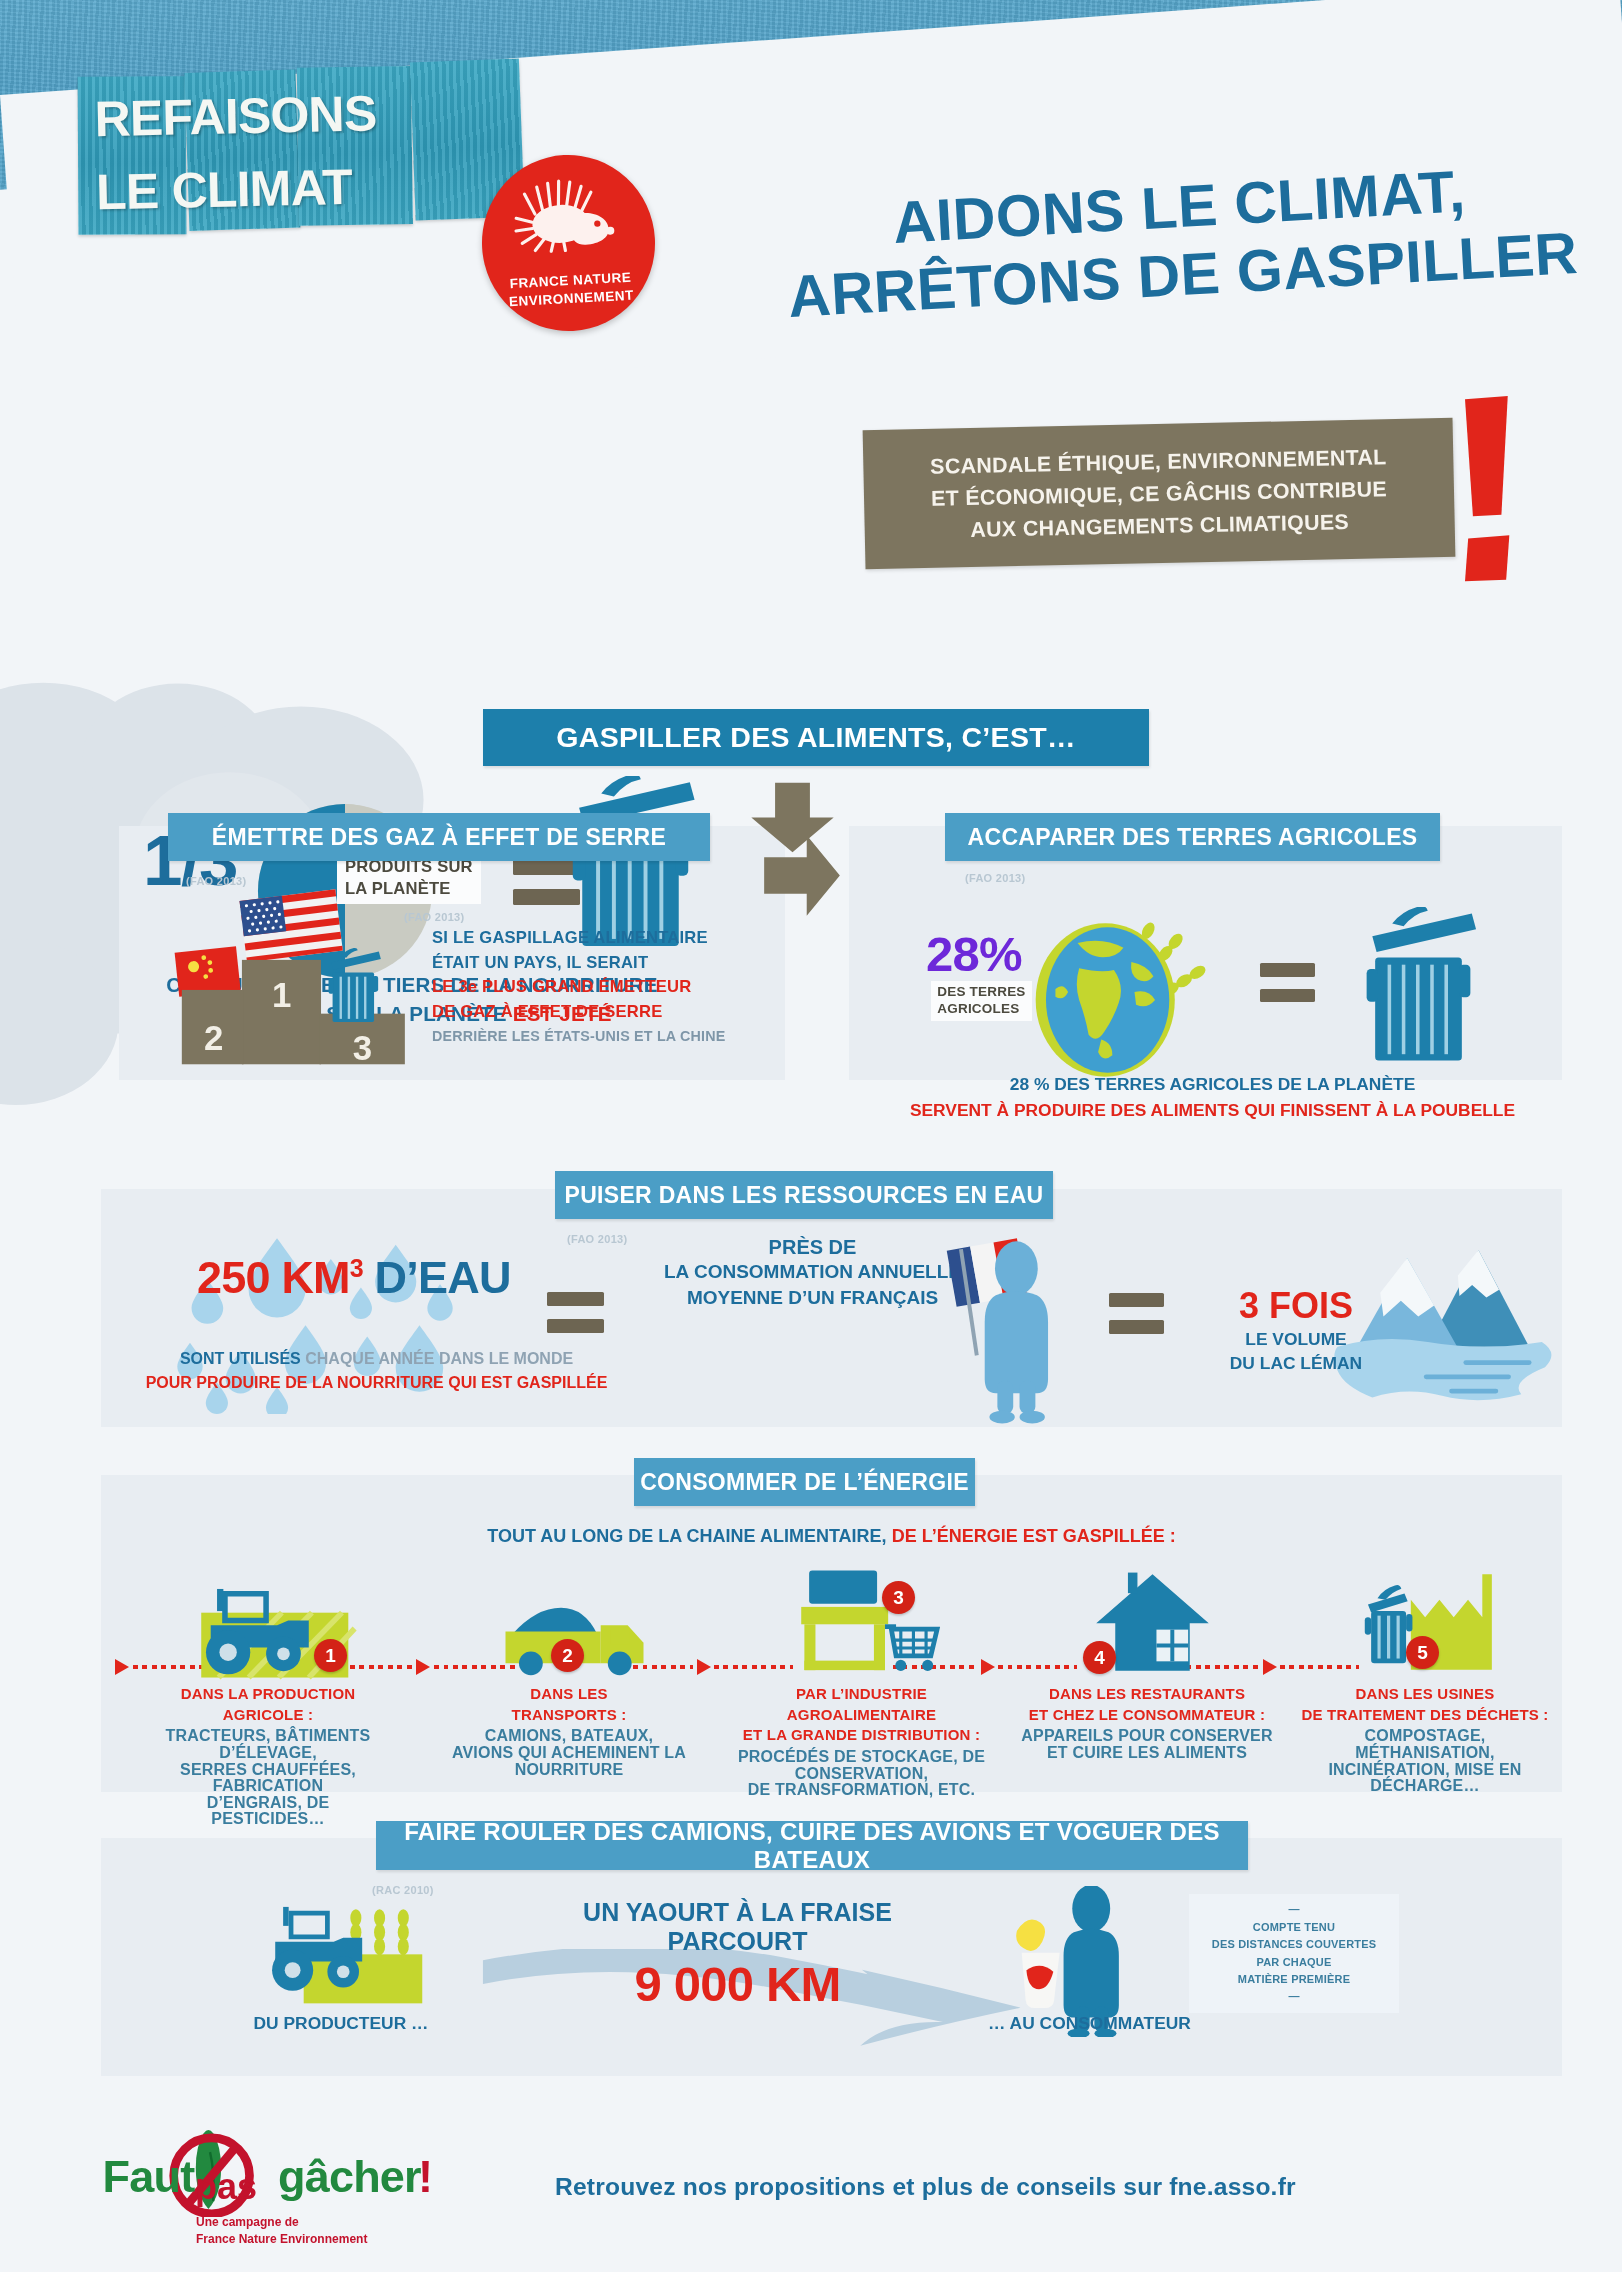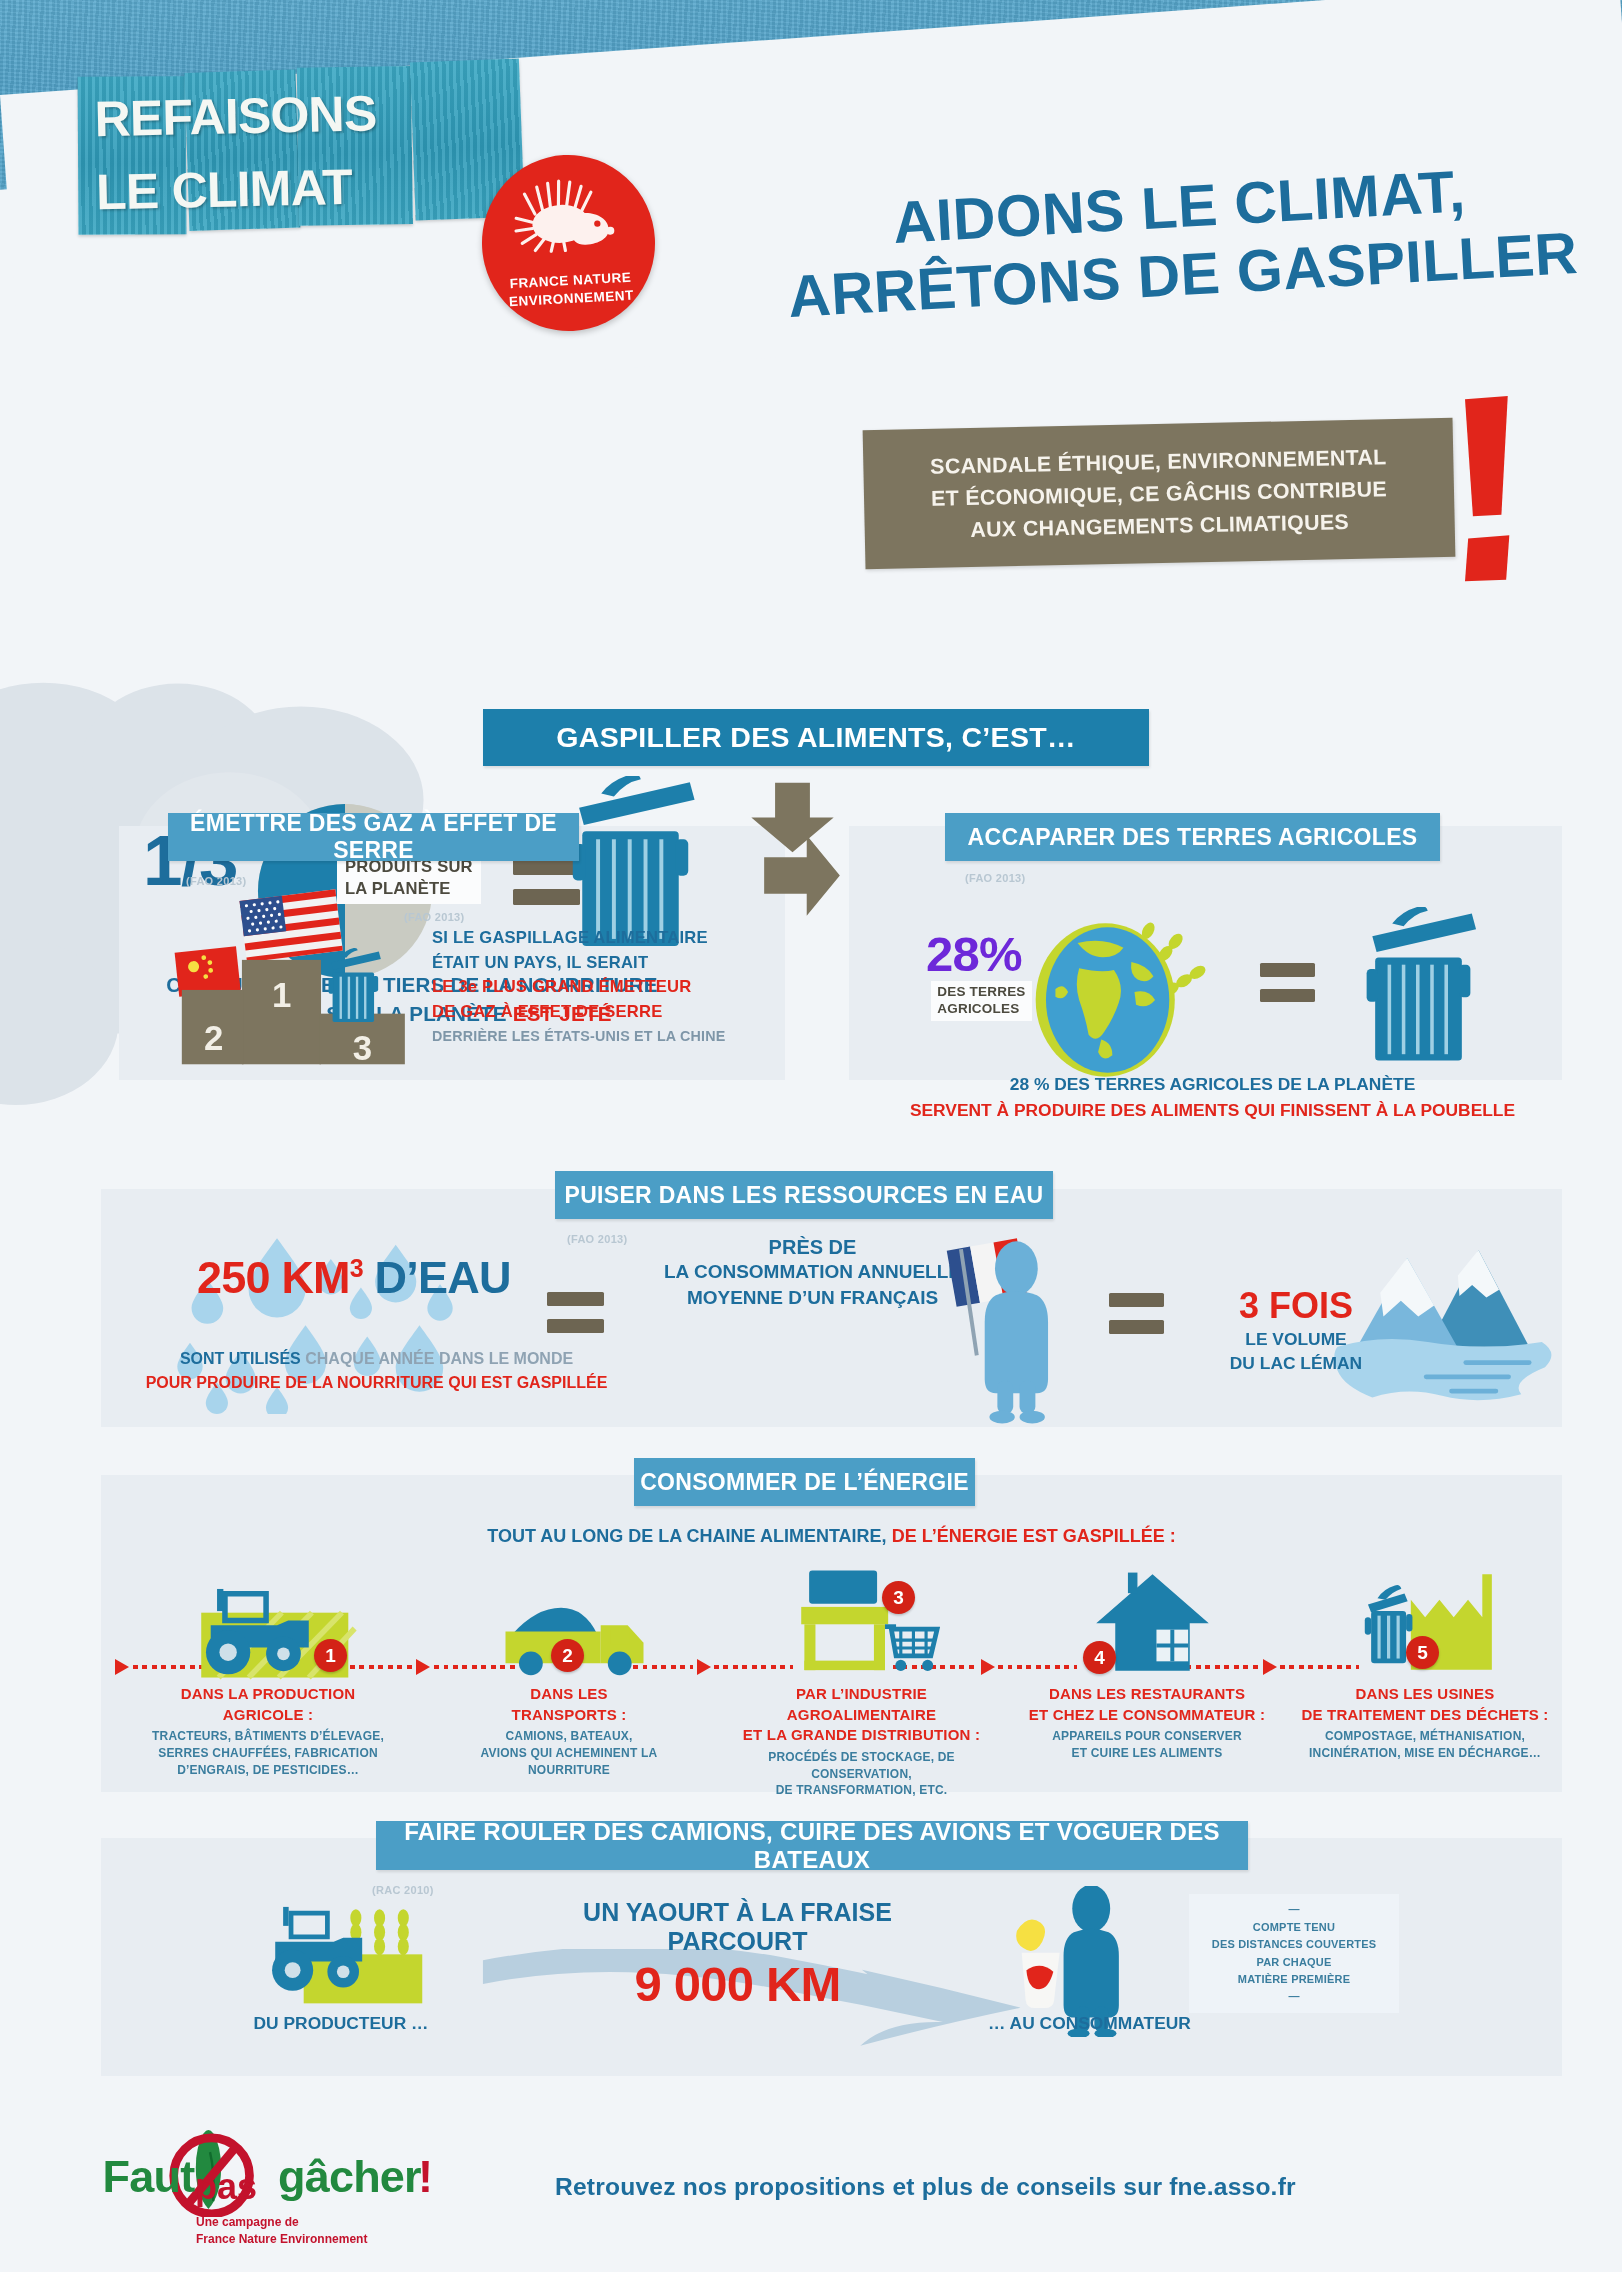--- a/index.html
+++ b/index.html
@@ -127,21 +127,21 @@
     box-shadow: 0.8px 1.6px 4px rgba(0,0,0,.14);
   }
   .bang { position:absolute; left:1446px; top:396px; z-index:5; }
 
   
   #pill-gaspiller { left:483px; top:709px; width:666px; height:57px; font-size:28.5px; z-index:4; }
   .down-arrow { position:absolute; left:745px; top:781px; z-index:4; }
 
   
   #panel-ghg { left:119px; top:826px; width:666px; height:254px; z-index:2; }
-  #pill-ghg  { left:168px; top:813px; width:411px; height:48px; font-size:23px; z-index:4; }
+  #pill-ghg  { left:168px; top:813px; width:542px; height:48px; font-size:23px; z-index:4; }
   #src-ghg   { left:186px; top:875px; z-index:4; }
   .ghg-text  { position:absolute; left:432px; top:926px; width:333px; font-size:16.6px; line-height:24.6px; font-weight:bold; z-index:4; letter-spacing:0.2px; }
   .ghg-text .small { font-size:14.3px; color:#7e96a8; }
 
   
   #panel-terres { left:849px; top:826px; width:713px; height:254px; z-index:2; }
   #pill-terres  { left:945px; top:813px; width:495px; height:48px; font-size:23px; z-index:4; }
   #src-terres   { left:965px; top:872px; z-index:4; }
   .pct28 { position:absolute; left:926px; top:926px; font-size:49px; font-weight:bold; color:#6d28d9; letter-spacing:-0.8px; z-index:4; }
   .pct28-label {
@@ -159,21 +159,21 @@
   .water-mid { position:absolute; left:642px; top:1236px; width:341px; text-align:center; z-index:4; }
   .water-right { position:absolute; left:1181px; top:1284px; width:230px; text-align:center; z-index:4; }
 
   
   #panel-energy { left:101px; top:1475px; width:1461px; height:317px; z-index:2; }
   #pill-energy  { left:634px; top:1458px; width:341px; height:48px; font-size:23px; z-index:4; }
   .energy-intro { position:absolute; left:101px; top:1526px; width:1461px; text-align:center; font-size:18px; font-weight:bold; z-index:4; }
   .chain { position:absolute; left:101px; top:1565px; width:1461px; height:230px; z-index:4; }
   .step { position:absolute; top:0; width:238px; text-align:center; }
   .step-title { font-size:15px; font-weight:bold; color:#e1251b; line-height:20.6px; letter-spacing:0.2px; }
-  .step-desc  { font-size:12px; font-weight:bold; color:#3a7d9e; line-height:16.6px; margin-top:3.2px; letter-spacing:0.2px; }
+  .step-desc  { font-size:16px; font-weight:bold; color:#3a7d9e; line-height:16.6px; margin-top:3.2px; letter-spacing:0.2px; }
   .step-art { height:119px; position:relative; }
   .badge {
     position:absolute; width:33px; height:33px; border-radius:50%;
     background:#d32216; color:#fff; font-weight:bold; font-size:19px;
     display:flex; align-items:center; justify-content:center;
     box-shadow:0 1.6px 2.4px rgba(0,0,0,.22); z-index:5;
   }
   .dots { position:absolute; height:4px; background:repeating-linear-gradient(90deg,#e1251b 0 4.8px, transparent 4.8px 9.5px); top:100px; }
   .tri-r { position:absolute; top:94px; width:0;height:0; border-left:14.3px solid #e1251b; border-top:8.7px solid transparent; border-bottom:8.7px solid transparent; }
 

